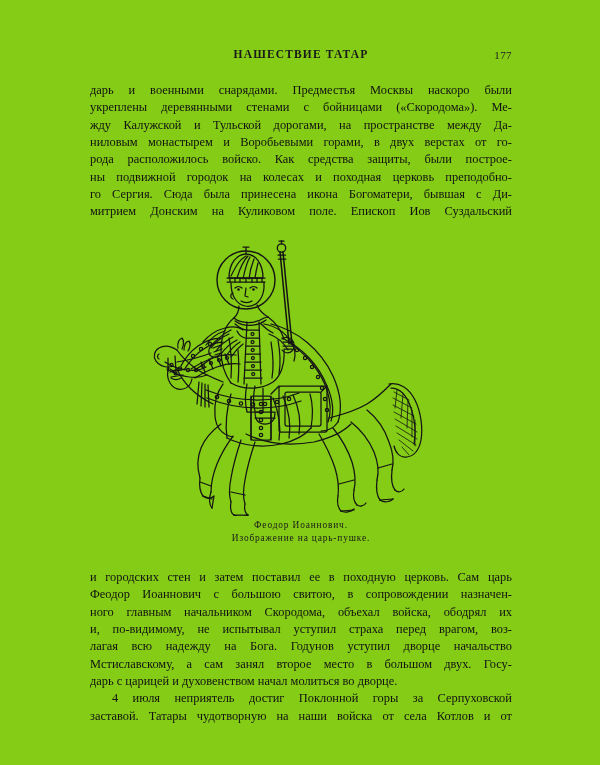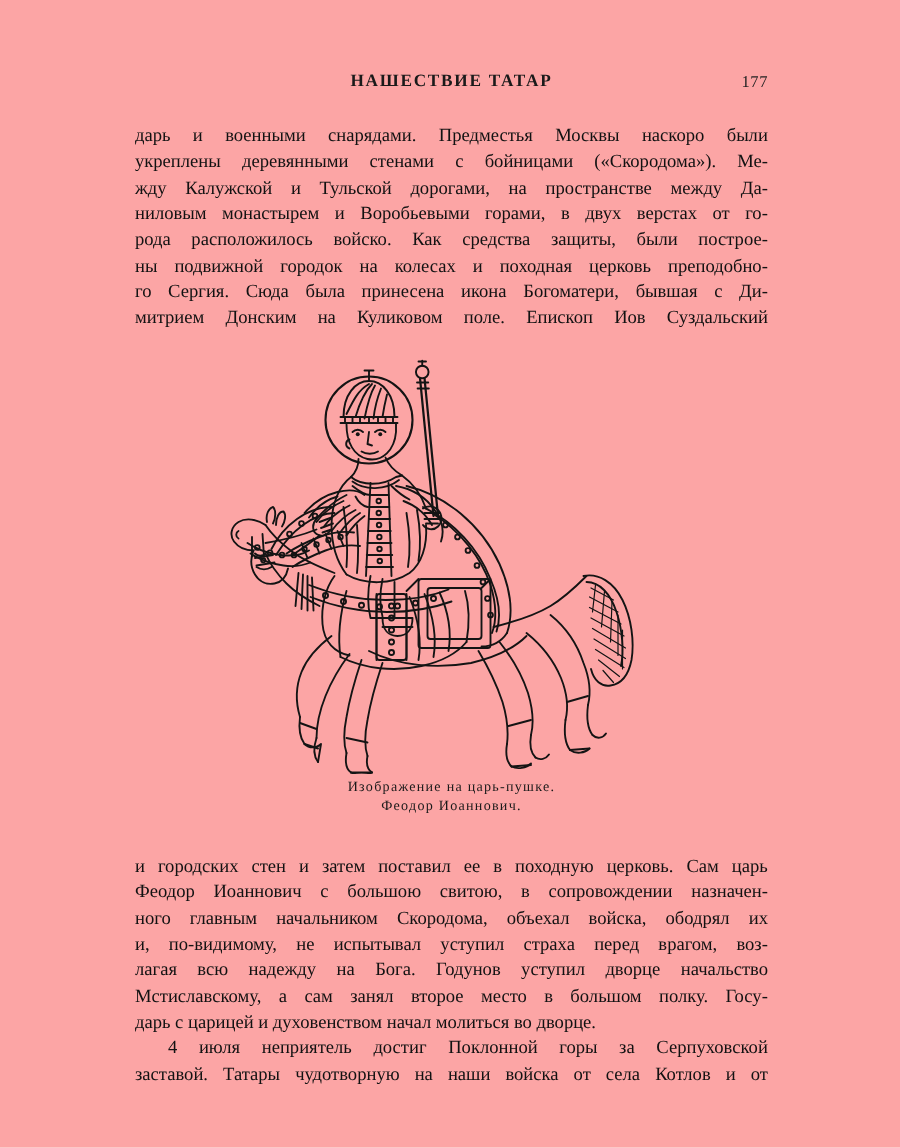--- a/index.html
+++ b/index.html
@@ -15,21 +15,21 @@
     font-family: "Liberation Serif", "DejaVu Serif", serif;
     color: #111111;
     -webkit-font-smoothing: antialiased;
   }
 
   .page {
     position: absolute;
     left: 0; top: 0;
     width: 600px;
     height: 765px;
-    background: #fca5a5;
+    background: #84cc16;
   }
 
   
   .running-head {
     position: absolute;
     left: 90px;
     top: 48px;
     width: 422px;
     height: 20px;
   }
@@ -430,22 +430,22 @@
         <path d="M229 262 C233 265 239 264 242 261"></path>
         <path d="M244 252 C247 255 251 254 253 251"></path>
         <path d="M227 230 L241 226"></path>
 
         <path d="M52 258 L61 261 M83 277 L97 277 M190 273 L203 272 M229 262 L242 261"></path>
 
       </g>
     </svg>
 
     <div class="fig-caption">
+      <span class="cap-line">Феодор Иоаннович.</span>
       <span class="cap-line">Изображение на царь-пушке.</span>
-      <span class="cap-line">Феодор Иоаннович.</span>
     </div>
   </div>
 
   <div class="textblock lower">
     <p class="para">
       <span class="ln j">
           <i>и</i>
           <i>городских</i>
           <i>стен</i>
           <i>и</i>
@@ -502,21 +502,21 @@
         </span>
       <span class="ln j">
           <i>Мстиславскому,</i>
           <i>а</i>
           <i>сам</i>
           <i>занял</i>
           <i>второе</i>
           <i>место</i>
           <i>в</i>
           <i>большом</i>
-          <i>полку.</i>
+          <i>двух.</i>
           <i>Госу-</i>
         </span>
       <span class="ln last">дарь с царицей и духовенством начал молиться во дворце.</span>
     </p>
     <p class="para">
       <span class="ln j" style="padding-left:22px">
           <i>4</i>
           <i>июля</i>
           <i>неприятель</i>
           <i>достиг</i>

